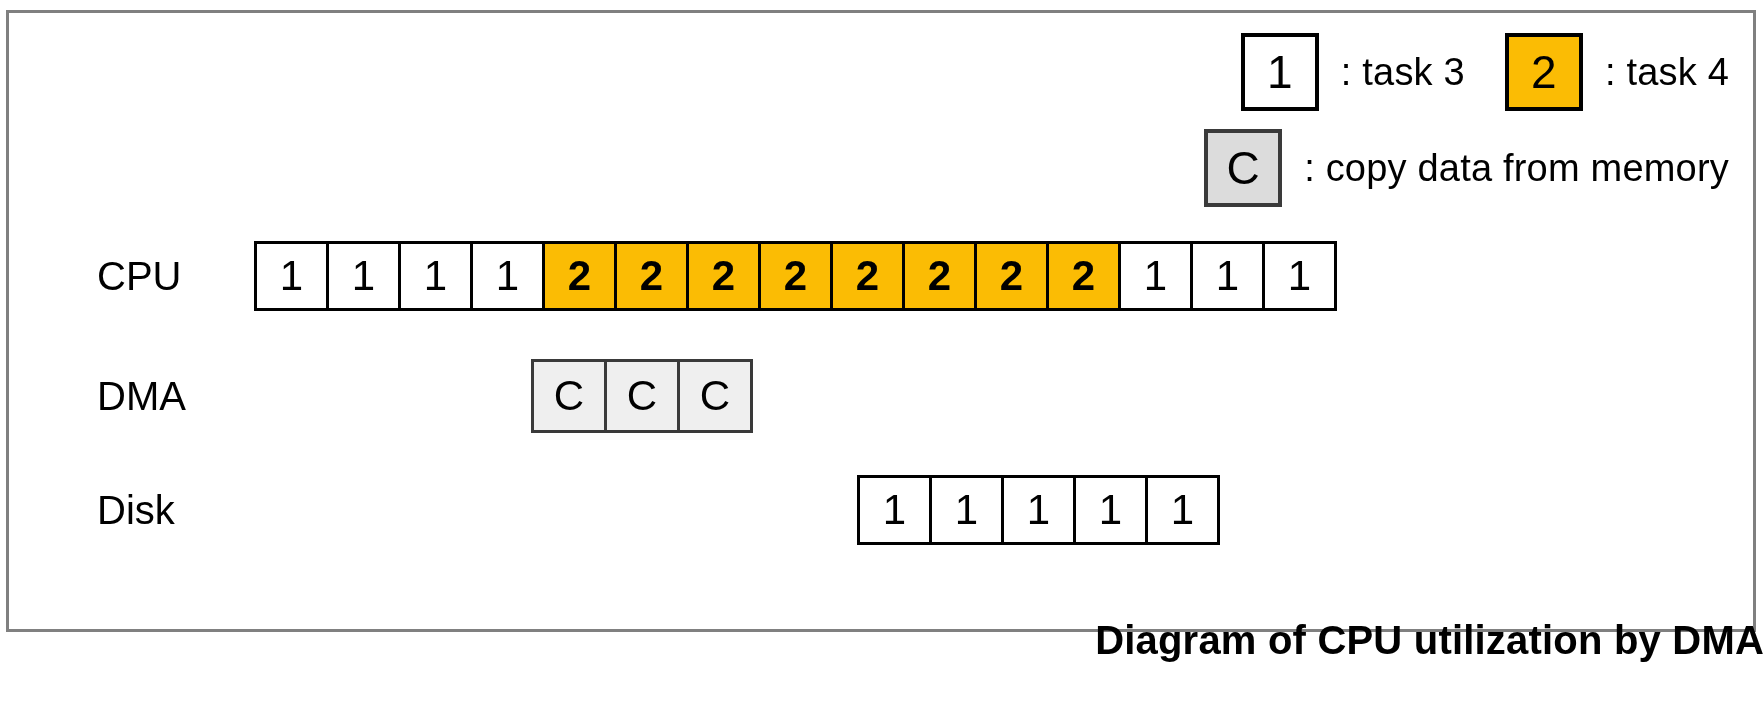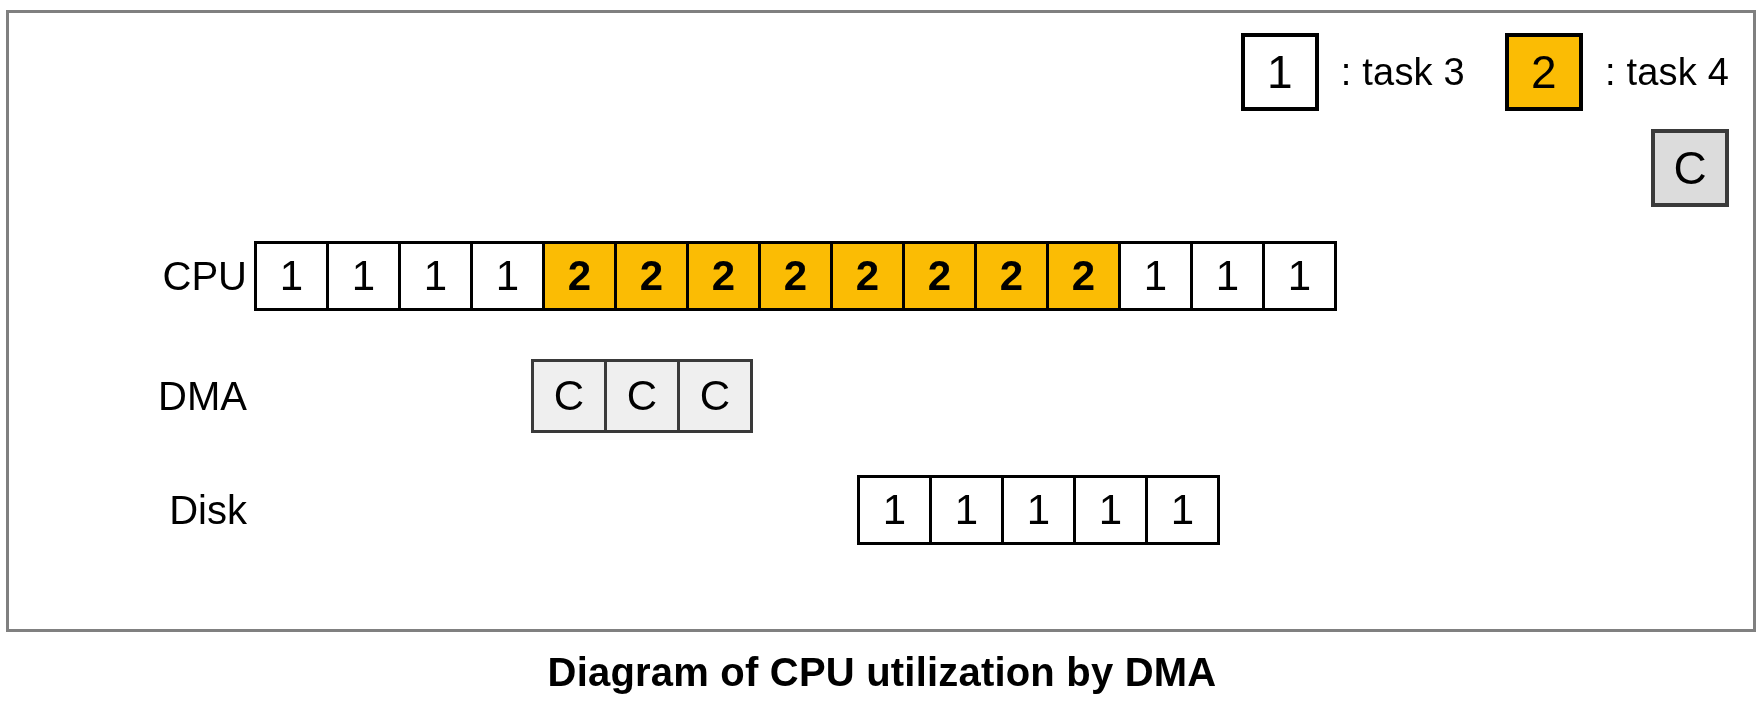--- a/index.html
+++ b/index.html
@@ -88,21 +88,20 @@
   .row-dma  { left: 88px; top: 344px; }
   .row-disk { left: 88px; top: 458px; }
 
   .row-label {
     position: absolute;
     left: 0;
     width: 150px;
     font-size: 40px;
     line-height: 1;
     white-space: nowrap;
-    text-align: right;
   }
 
   .cells {
     position: absolute;
     display: flex;
   }
   .cells-cpu  { left: 157px; }
   .cells-dma  { left: 434px; }
   .cells-disk { left: 760px; }
 
@@ -129,23 +128,23 @@
     background: #EFEFEF;
     border-color: #3a3a3a;
     width: 76px;
     height: 74px;
   }
 
   
   .caption {
     position: absolute;
     left: 0;
-    top: 652px;
+    top: 620px;
     width: 1764px;
-    text-align: center;
+    text-align: right;
     font-size: 40px;
     line-height: 1;
     font-weight: 700;
     letter-spacing: 0.2px;
   }
 </style>
 </head>
 <body>
 
 <div id="root">
@@ -159,20 +158,21 @@
           <div class="legend-label">: task 3</div>
         </div>
         <div class="legend-entry">
           <div class="legend-box orange">2</div>
           <div class="legend-label">: task 4</div>
         </div>
       </div>
       <div class="legend-row">
         <div class="legend-entry">
           <div class="legend-box gray">C</div>
+          <div class="legend-label">: copy data from memory</div>
         </div>
       </div>
     </div>
 
     <div class="row row-cpu">
       <div class="row-label">CPU</div>
       <div class="cells cells-cpu">
           <div class="cell">1</div>
           <div class="cell">1</div>
           <div class="cell">1</div>

